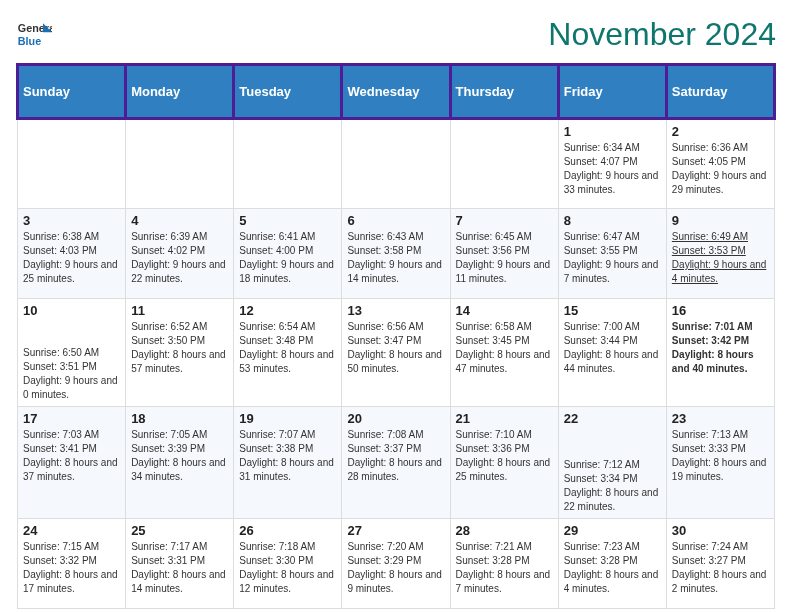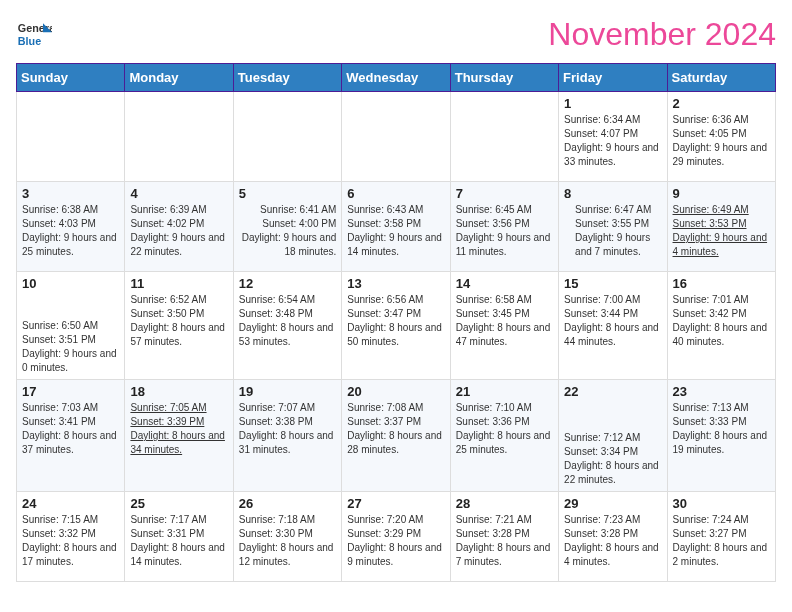--- a/index.html
+++ b/index.html
@@ -24,39 +24,39 @@
     .logo-icon {
       width: 36px;
       height: 36px;
     }
     .title-area {
       text-align: right;
     }
     .month-title {
       font-size: 32px;
       font-weight: normal;
-      color: #ec4899;
+      color: #0f766e;
     }
     .subtitle {
       font-size: 14px;
       color: #444;
     }
     table {
       width: 100%;
       border-collapse: collapse;
       table-layout: fixed;
     }
     thead tr th {
       background-color: #2f7fc1;
       color: #fff;
       font-size: 13px;
       font-weight: bold;
-      padding: 6px 4px;
+      padding: 18px 4px;
       text-align: left;
-      border: 1px solid #4c1d95;
+      border: 3px solid #4c1d95;
     }
     tbody tr td {
       border: 1px solid #ddd;
       vertical-align: top;
       padding: 4px 5px;
       font-size: 10.5px;
       color: #333;
       min-height: 80px;
       height: 90px;
       background: #fff;
@@ -137,39 +137,39 @@
 Daylight: 9 hours and 25 minutes.</div>
         </td>
         <td>
           <span class="day-number">4</span>
           <div class="day-info" style="white-space: pre-line;">Sunrise: 6:39 AM
 Sunset: 4:02 PM
 Daylight: 9 hours and 22 minutes.</div>
         </td>
         <td>
           <span class="day-number">5</span>
-          <div class="day-info" style="white-space: pre-line; text-align: right;">Sunrise: 6:41 AM
+          <div class="day-info" style="white-space: pre-line;">Sunrise: 6:41 AM
 Sunset: 4:00 PM
 Daylight: 9 hours and 18 minutes.</div>
         </td>
         <td>
           <span class="day-number">6</span>
           <div class="day-info" style="white-space: pre-line;">Sunrise: 6:43 AM
 Sunset: 3:58 PM
 Daylight: 9 hours and 14 minutes.</div>
         </td>
         <td>
           <span class="day-number">7</span>
           <div class="day-info" style="white-space: pre-line;">Sunrise: 6:45 AM
 Sunset: 3:56 PM
 Daylight: 9 hours and 11 minutes.</div>
         </td>
         <td>
           <span class="day-number">8</span>
-          <div class="day-info" style="white-space: pre-line; margin-left: 11px;">Sunrise: 6:47 AM
+          <div class="day-info" style="white-space: pre-line;">Sunrise: 6:47 AM
 Sunset: 3:55 PM
 Daylight: 9 hours and 7 minutes.</div>
         </td>
         <td>
           <span class="day-number">9</span>
           <div class="day-info" style="white-space: pre-line; text-decoration: underline;">Sunrise: 6:49 AM
 Sunset: 3:53 PM
 Daylight: 9 hours and 4 minutes.</div>
         </td>
       </tr>
@@ -205,35 +205,35 @@
 Daylight: 8 hours and 47 minutes.</div>
         </td>
         <td>
           <span class="day-number">15</span>
           <div class="day-info" style="white-space: pre-line;">Sunrise: 7:00 AM
 Sunset: 3:44 PM
 Daylight: 8 hours and 44 minutes.</div>
         </td>
         <td>
           <span class="day-number">16</span>
-          <div class="day-info" style="white-space: pre-line;">Sunrise: 7:01 AM
+          <div class="day-info" style="white-space: pre-line; font-weight: bold;">Sunrise: 7:01 AM
 Sunset: 3:42 PM
 Daylight: 8 hours and 40 minutes.</div>
         </td>
       </tr>
       <tr>
         <td>
           <span class="day-number">17</span>
           <div class="day-info" style="white-space: pre-line;">Sunrise: 7:03 AM
 Sunset: 3:41 PM
 Daylight: 8 hours and 37 minutes.</div>
         </td>
         <td>
           <span class="day-number">18</span>
-          <div class="day-info" style="white-space: pre-line; text-decoration: underline;">Sunrise: 7:05 AM
+          <div class="day-info" style="white-space: pre-line;">Sunrise: 7:05 AM
 Sunset: 3:39 PM
 Daylight: 8 hours and 34 minutes.</div>
         </td>
         <td>
           <span class="day-number">19</span>
           <div class="day-info" style="white-space: pre-line;">Sunrise: 7:07 AM
 Sunset: 3:38 PM
 Daylight: 8 hours and 31 minutes.</div>
         </td>
         <td>

